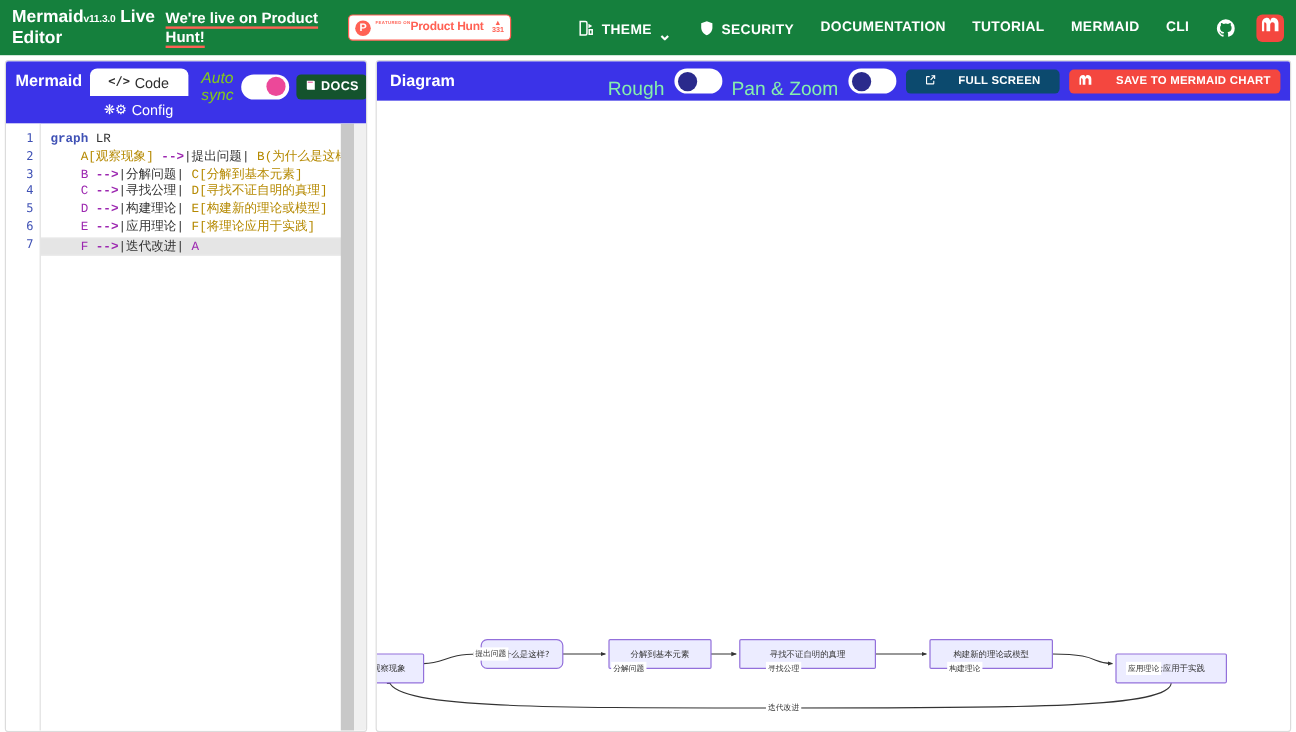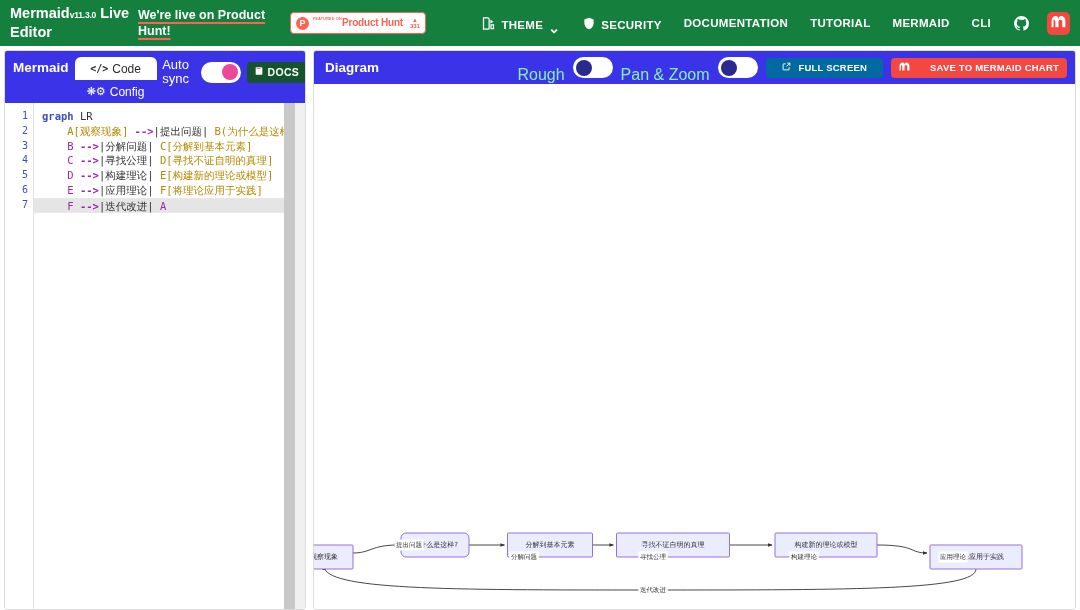--- a/index.html
+++ b/index.html
@@ -161,25 +161,26 @@
   }
   .tab.inactive { color: #ffffff; }
   .autosync-wrap {
     margin-left: auto;
     display: flex;
     align-items: center;
     gap: 6px;
     padding-top: 1px;
   }
   .autosync-label {
-    color: #ffffff;
+    color: #84cc16;
     font-size: 13px;
     line-height: 14px;
     width: 38px;
-    text-align: center;
+    text-align: right;
+    font-style: italic;
   }
   .toggle {
     width: 40px; height: 21px;
     border-radius: 11px;
     background: #ffffff;
     position: relative;
     cursor: pointer;
     flex: none;
   }
   .toggle .knob {
@@ -226,20 +227,21 @@
     background: #ffffff;
   }
   .code-lines {
     flex: 1;
     padding: 6px 0 16px 0;
     line-height: 14.8px;
     white-space: pre;
     overflow: hidden;
     border-left: 1px solid #e0e0e0;
     position: relative;
+    font-family: Liberation Mono, monospace;
   }
   .code-line { padding-left: 8px; height: 14.8px; }
   .code-line.active { background: #e5e5e5; border-top: 1px solid #e8e8e8; border-bottom: 1px solid #e8e8e8; }
   .k-kw { color: #3f51b5; font-weight: bold; }
   .k-node { color: #b58900; }
   .k-arrow { color: #9c27b0; font-weight: bold; }
   .k-plain { color: #333333; }
   .k-id { color: #9c27b0; }
   .v-scroll {
     position: absolute;
@@ -272,24 +274,24 @@
     padding: 0 8px 0 11px;
     gap: 0;
     flex: none;
   }
   .dg-title { color: #ffffff; font-weight: bold; font-size: 13.5px; }
   .dg-ctrls { margin-left: auto; display: flex; align-items: center; gap: 8px; }
   .dg-label { color: #86efac; font-size: 16px; margin-top: 15px; }
   .toggle-dark { background: #ffffff; }
   .toggle-dark .knob { background: #2A2A8C; }
   .btn-full {
-    background: #0369a1; color: #ffffff;
+    background: #0c4a6e; color: #ffffff;
     font-size: 9.5px; font-weight: bold; letter-spacing: 0.2px;
     border-radius: 4px; height: 20px;
-    display: flex; align-items: center; gap: 8px;
+    display: flex; align-items: center; gap: 19px;
     padding: 0 16px; cursor: pointer;
   }
   .btn-save {
     background: #F4473F; color: #ffffff;
     font-size: 9.5px; font-weight: bold; letter-spacing: 0.2px;
     border-radius: 4px; height: 20px;
     display: flex; align-items: center; gap: 20px;
     padding: 0 8px; cursor: pointer;
   }
   .diagram-canvas {

